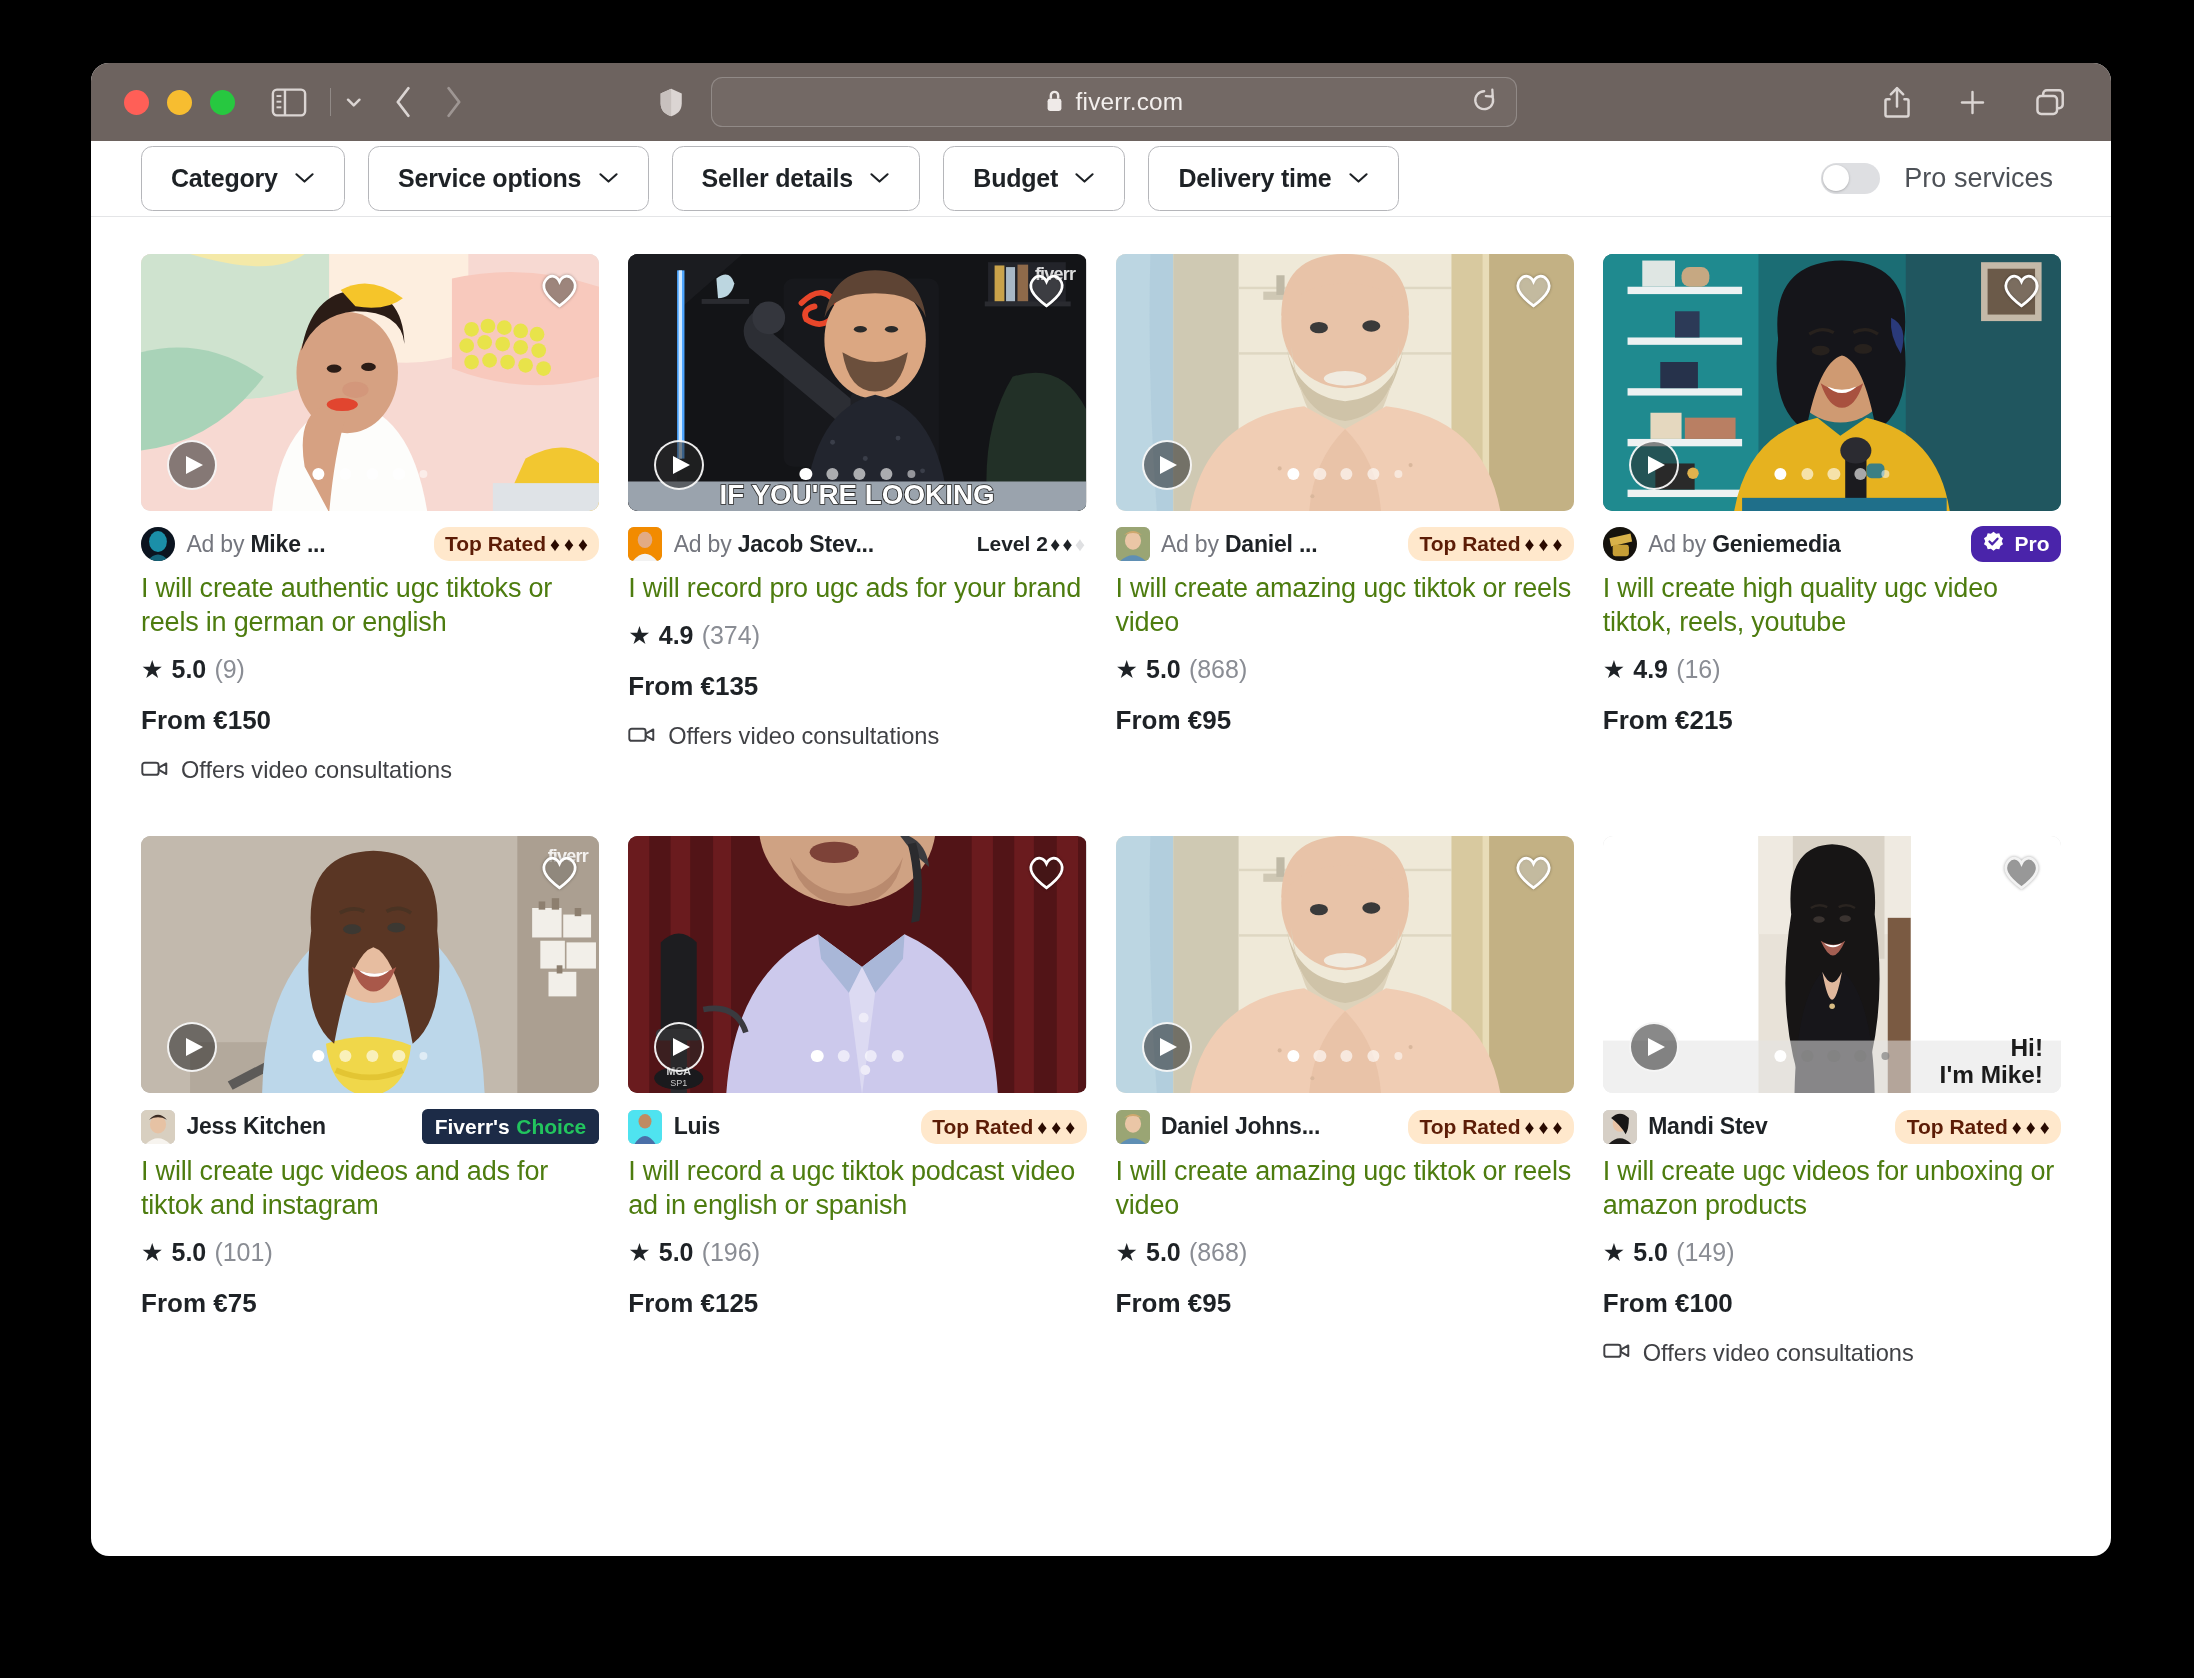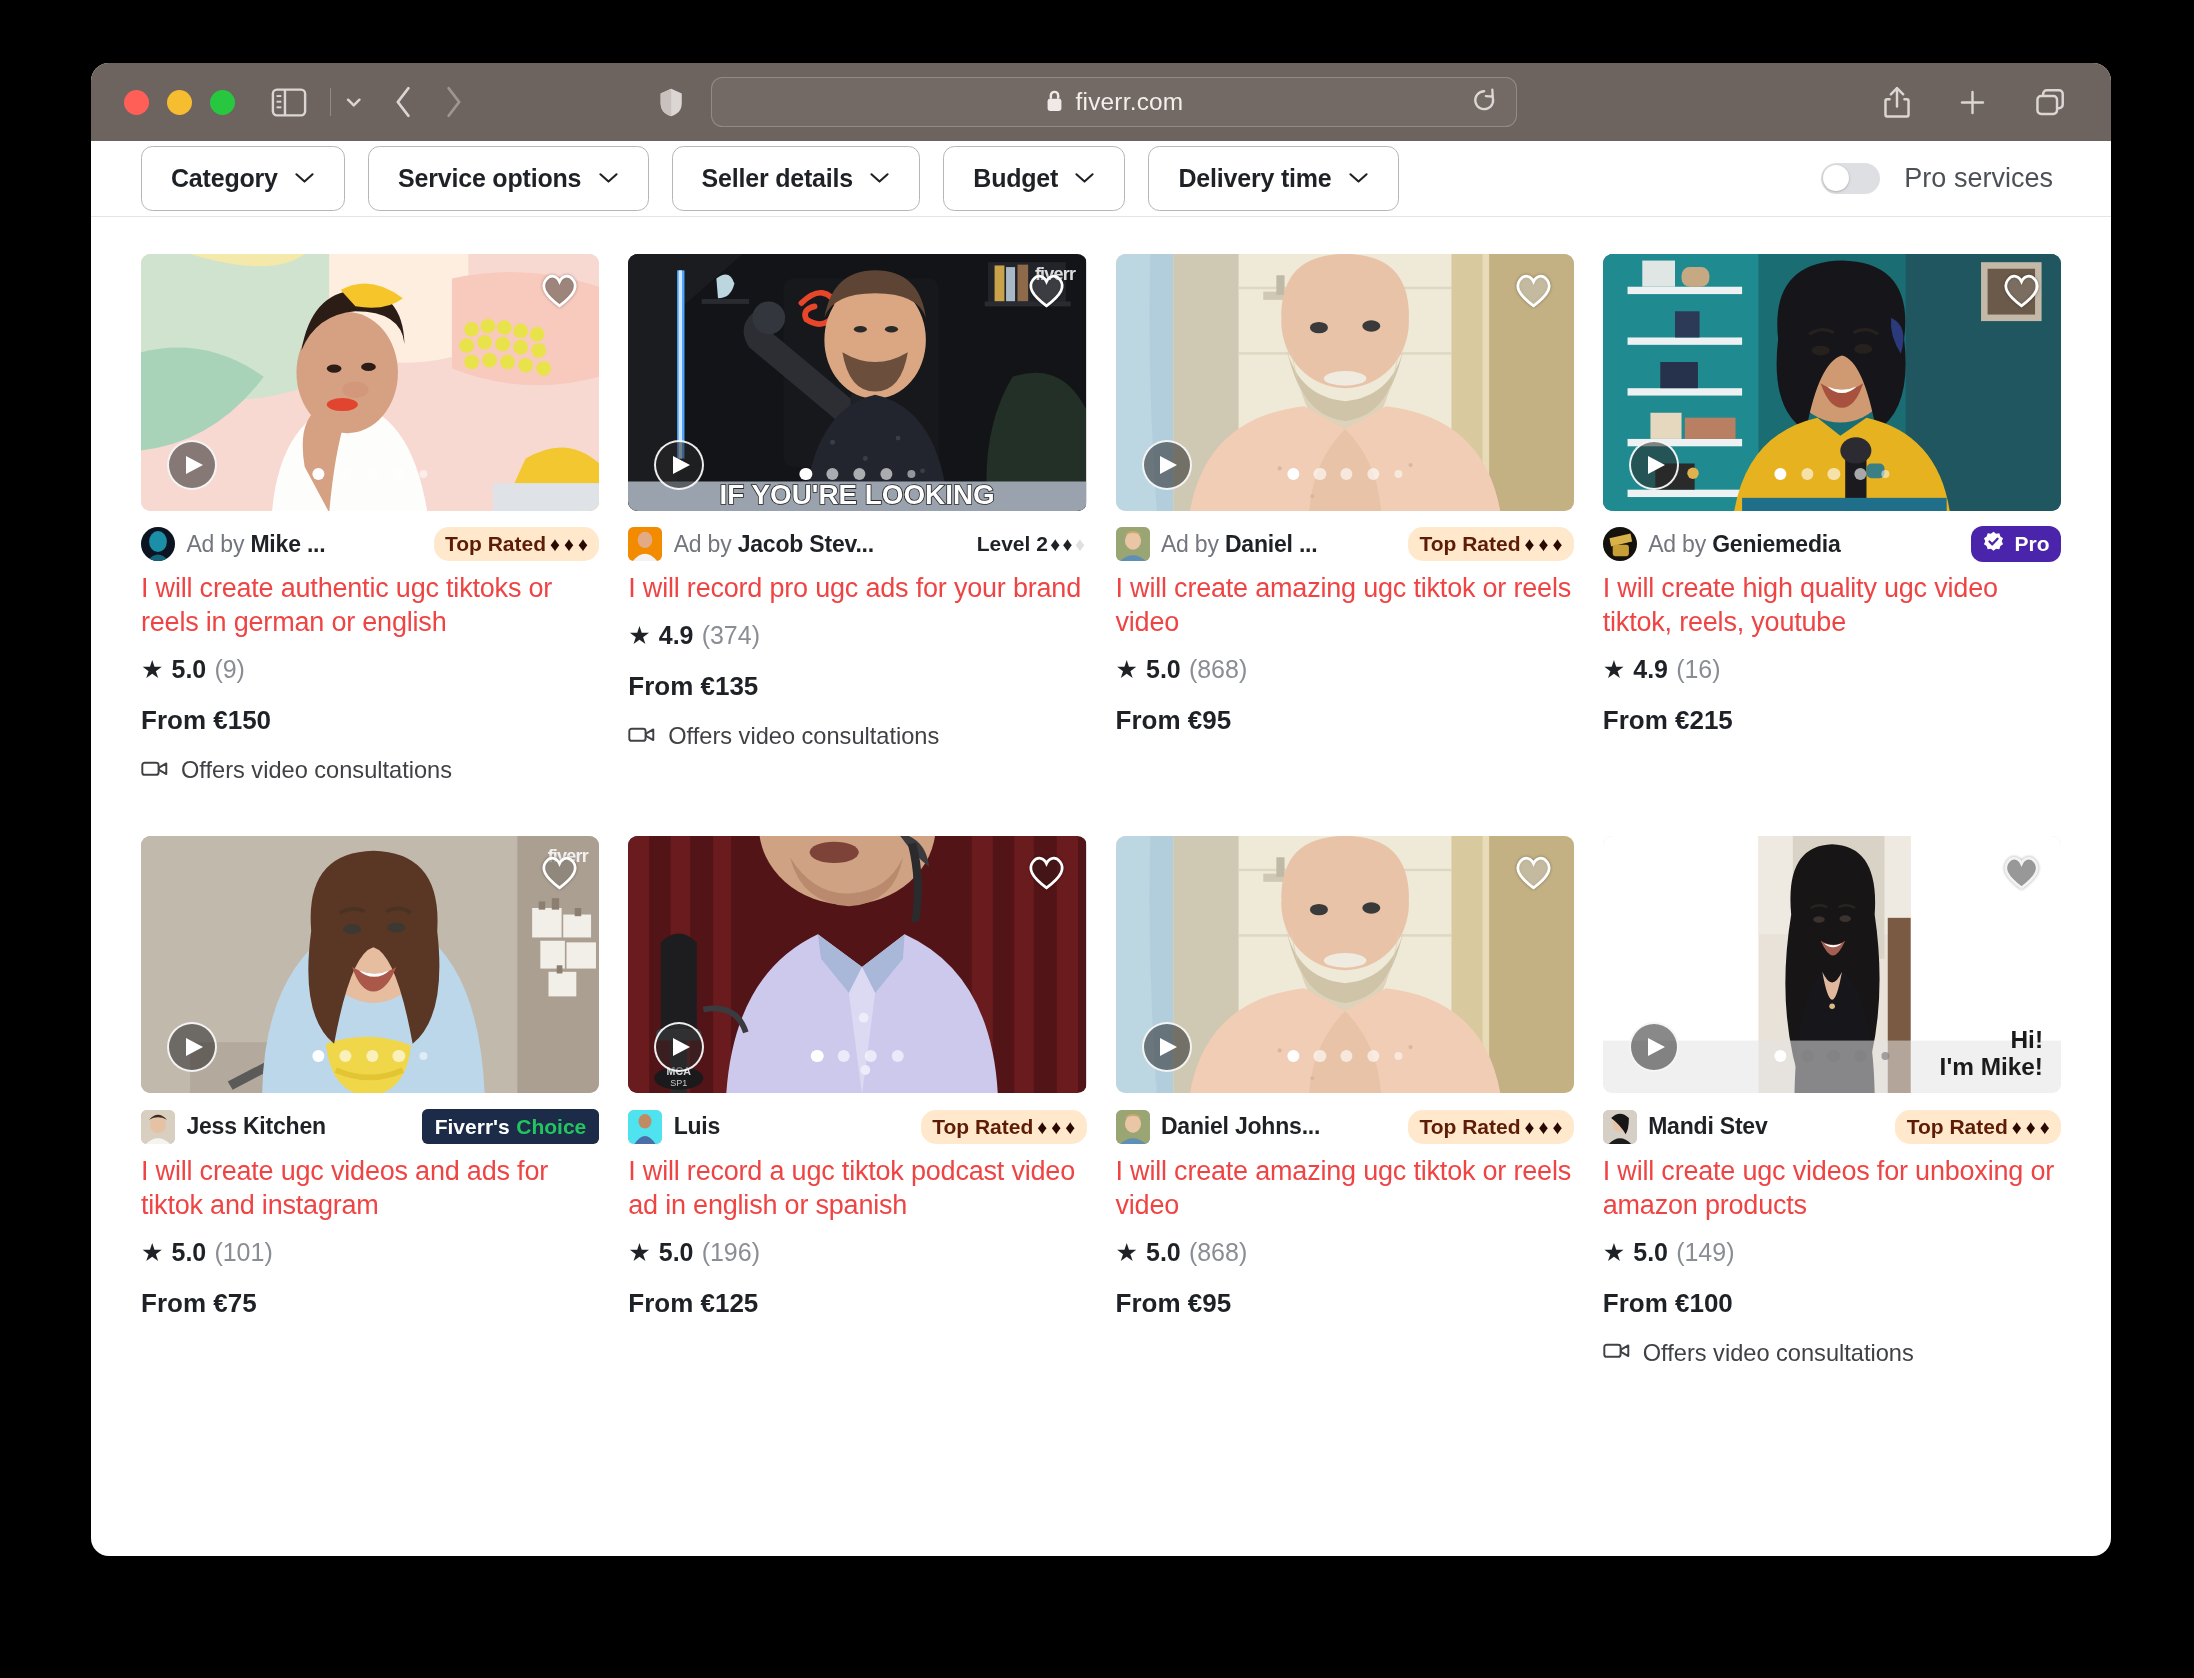--- a/index.html
+++ b/index.html
@@ -202,21 +202,21 @@
     background: #1c2b47; border-radius: 5.7px;
     padding: 5.7px 13px; font-size: 21px; font-weight: 700;
     display: inline-flex; align-items: center; gap: 6.5px;
   }
   .badge-choice .w { color: #fff; }
   .badge-choice .g { color: #22c55e; }
 
   .title {
     margin-top: 9.8px;
     font-size: 27px; line-height: 1.26;
-    color: #ef4444; letter-spacing: -0.2px;
+    color: #4d7c0f; letter-spacing: -0.2px;
   }
   .rating { margin-top: 16.3px; display: flex; align-items: center; gap: 8.1px; }
   .rating .star { font-size: 25px; color: #1e2226; line-height: 1; }
   .rating .score { font-size: 25px; font-weight: 700; color: #1e2226; }
   .rating .count { font-size: 25px; color: #8a8d94; }
   .price { margin-top: 21px; font-size: 26px; font-weight: 700; color: #1e2226; }
   .consult {
     margin-top: 21px; display: flex; align-items: center; gap: 13px;
     font-size: 23.6px; color: #404145;
   }
@@ -954,21 +954,21 @@
           <div class="play">
               <div class="tri"></div>
             </div>
           <div class="dots">
             <span class="dot active"></span>
             <span class="dot" style="background:rgba(130,130,130,.75)"></span>
             <span class="dot" style="background:rgba(130,130,130,.75)"></span>
             <span class="dot" style="background:rgba(130,130,130,.75)"></span>
             <span class="dot tiny" style="background:rgba(130,130,130,.7)"></span>
           </div>
-          <div style="position:absolute;right:18px;bottom:13px;text-align:right;line-height:1.12;">
+          <div style="position:absolute;right:18px;bottom:5px;text-align:right;line-height:1.12;">
             <div style="font-size:24.4px;font-weight:700;color:#1b1b1b;">Hi!</div>
             <div style="font-size:24.4px;font-weight:700;color:#1b1b1b;">I'm Mike!</div>
           </div>
         </div>
         <div class="seller-row">
           <div class="avatar sq">
             <svg width="34" height="34" viewBox="0 0 42 42">
                 <rect width="42" height="42" fill="#d6cfc6"></rect>
                 <ellipse cx="21" cy="17" rx="9" ry="10" fill="#e8c3a6"></ellipse>
                 <path d="M10 10 q11 -11 22 0 q0 14 -4 20 q-7 -12 -18 -20" fill="#171515"></path>

